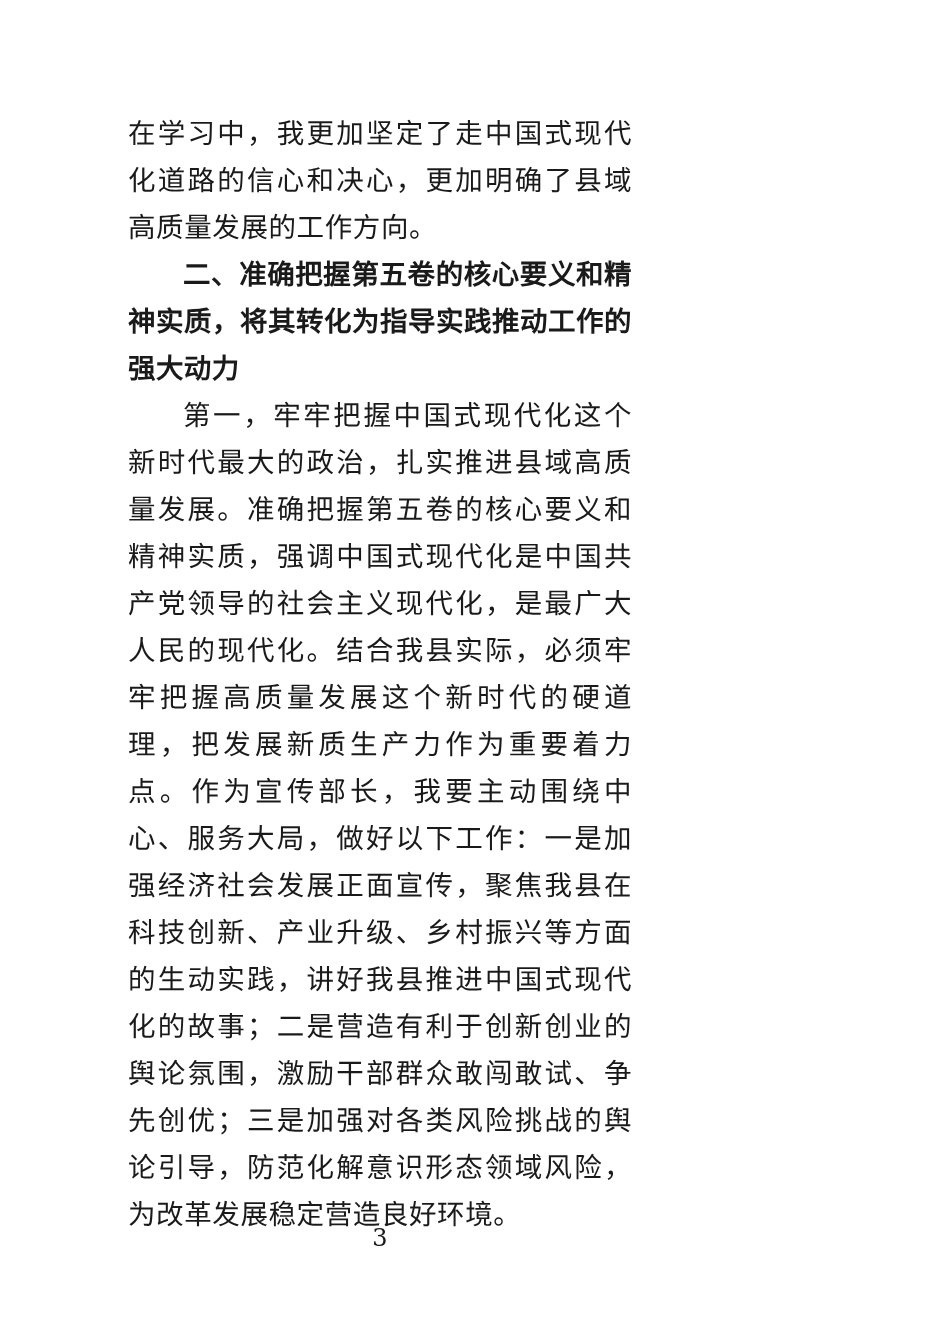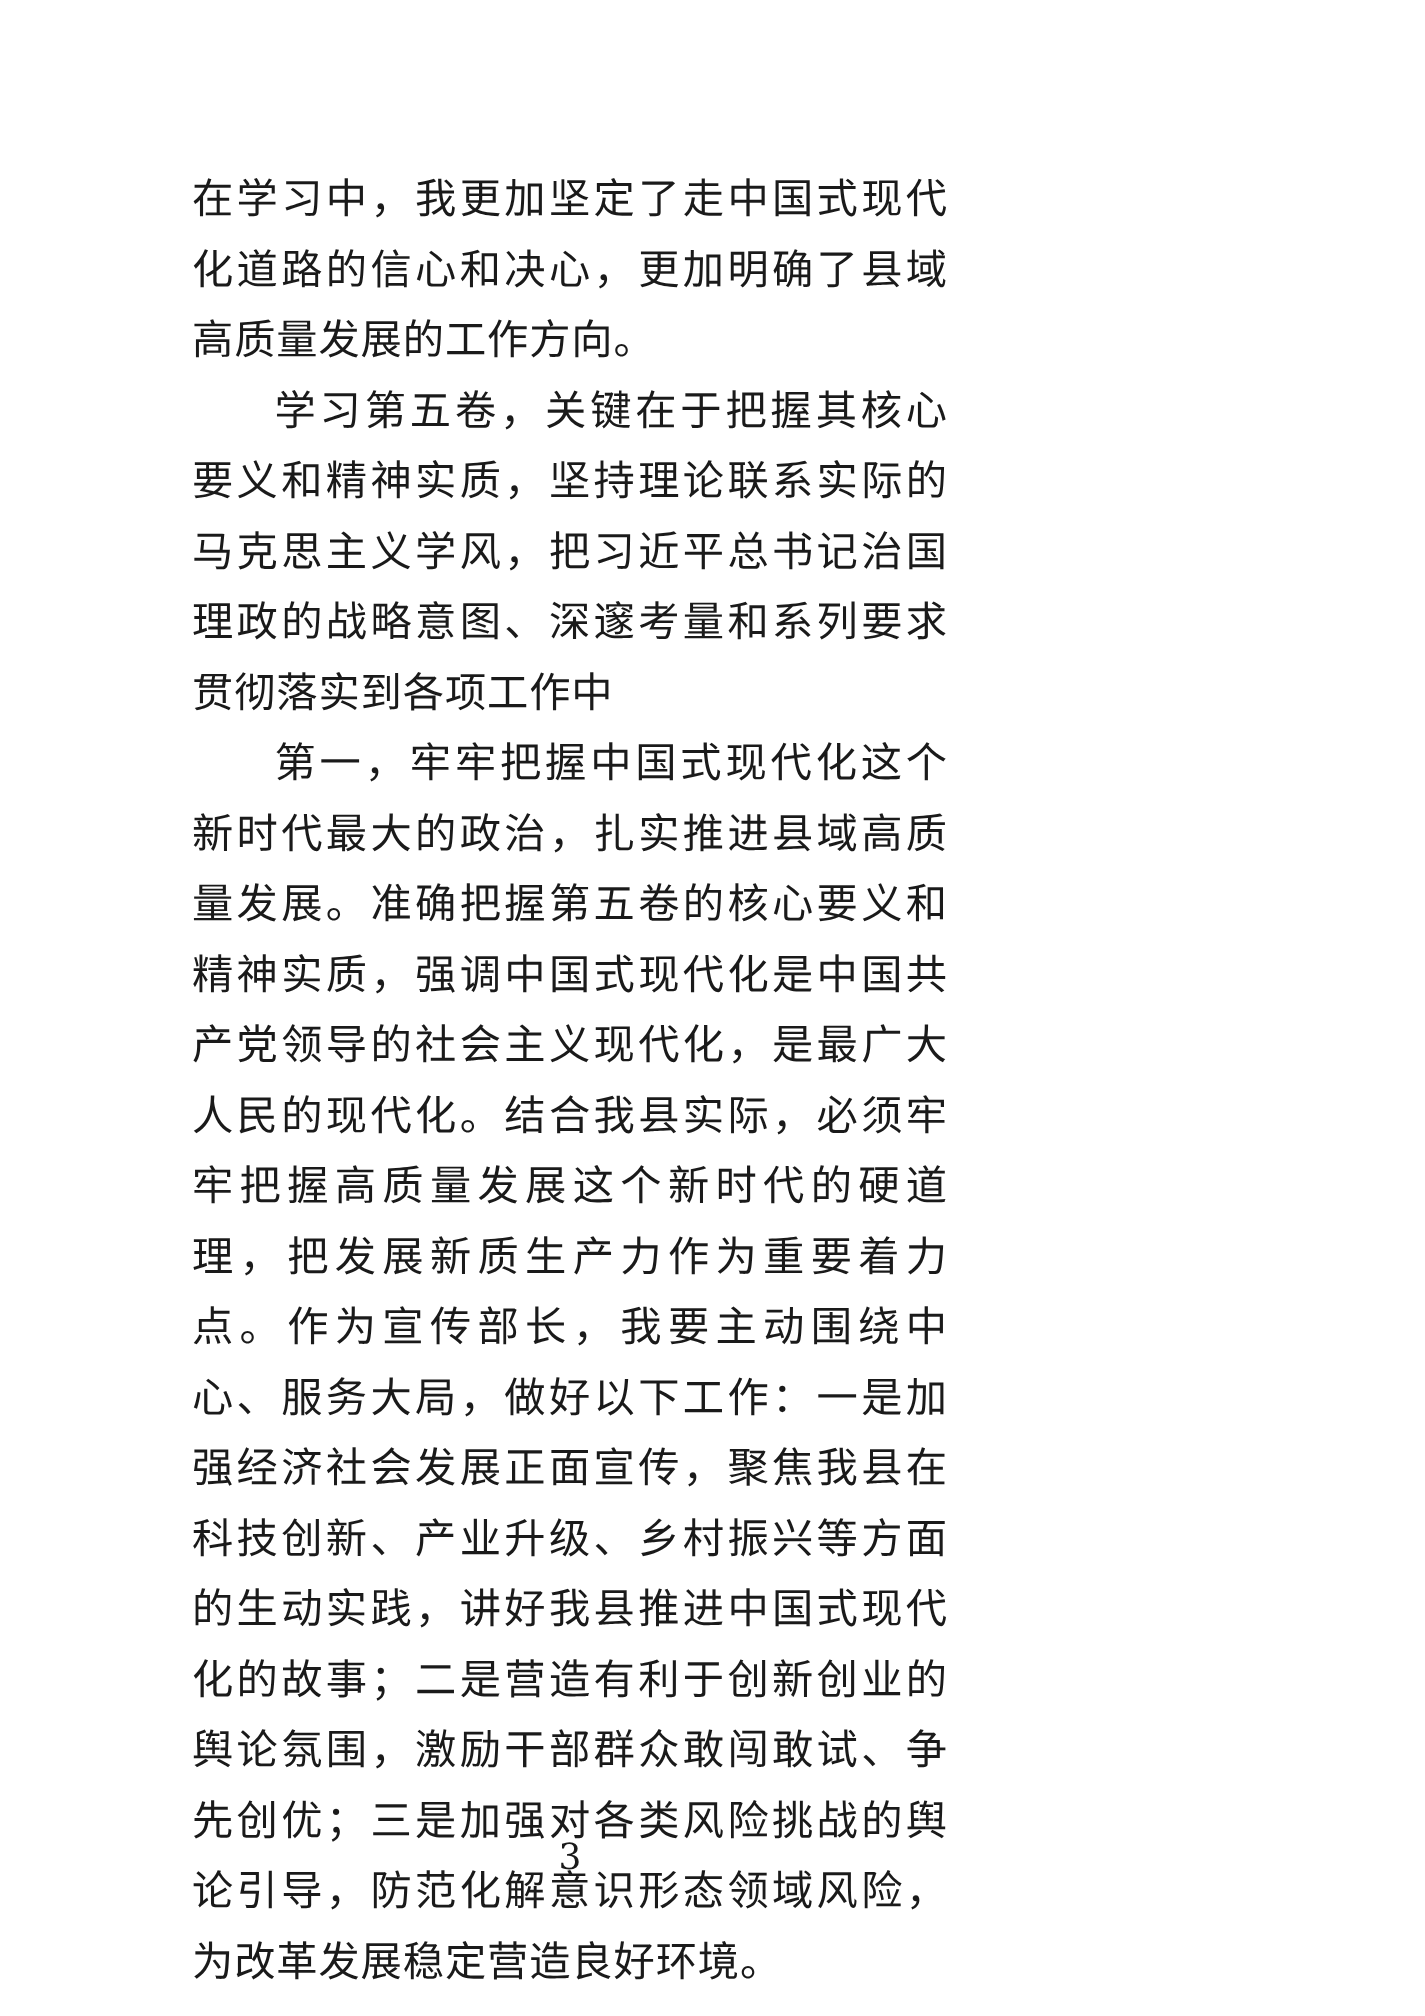--- a/index.html
+++ b/index.html
@@ -53,17 +53,17 @@
     font-family: "DejaVu Serif", "Liberation Serif", serif;
     color: #1a1a1a;
   }
 </style>
 </head>
 <body>
 
 <div class="page">
   <div class="doc-body">
     <p class="plain">在学习中，我更加坚定了走中国式现代化道路的信心和决心，更加明确了县域高质量发展的工作方向。</p>
-    <p class="indent">学习第五卷，关键在于把握其核心要义和精神实质，坚持理论联系实际的马克思主义学风，把习近平总书记治国理政的战略意图、深邃考量和系列要求贯彻落实到各项工作中</p>
+    <p class="heading">二、准确把握第五卷的核心要义和精神实质，将其转化为指导实践推动工作的强大动力</p>
     <p class="indent">第一，牢牢把握中国式现代化这个新时代最大的政治，扎实推进县域高质量发展。准确把握第五卷的核心要义和精神实质，强调中国式现代化是中国共产党领导的社会主义现代化，是最广大人民的现代化。结合我县实际，必须牢牢把握高质量发展这个新时代的硬道理，把发展新质生产力作为重要着力点。作为宣传部长，我要主动围绕中心、服务大局，做好以下工作：一是加强经济社会发展正面宣传，聚焦我县在科技创新、产业升级、乡村振兴等方面的生动实践，讲好我县推进中国式现代化的故事；二是营造有利于创新创业的舆论氛围，激励干部群众敢闯敢试、争先创优；三是加强对各类风险挑战的舆论引导，防范化解意识形态领域风险，为改革发展稳定营造良好环境。</p>
   </div>
   <div class="page-number">3</div>
 </div>
 
 </body></html>

